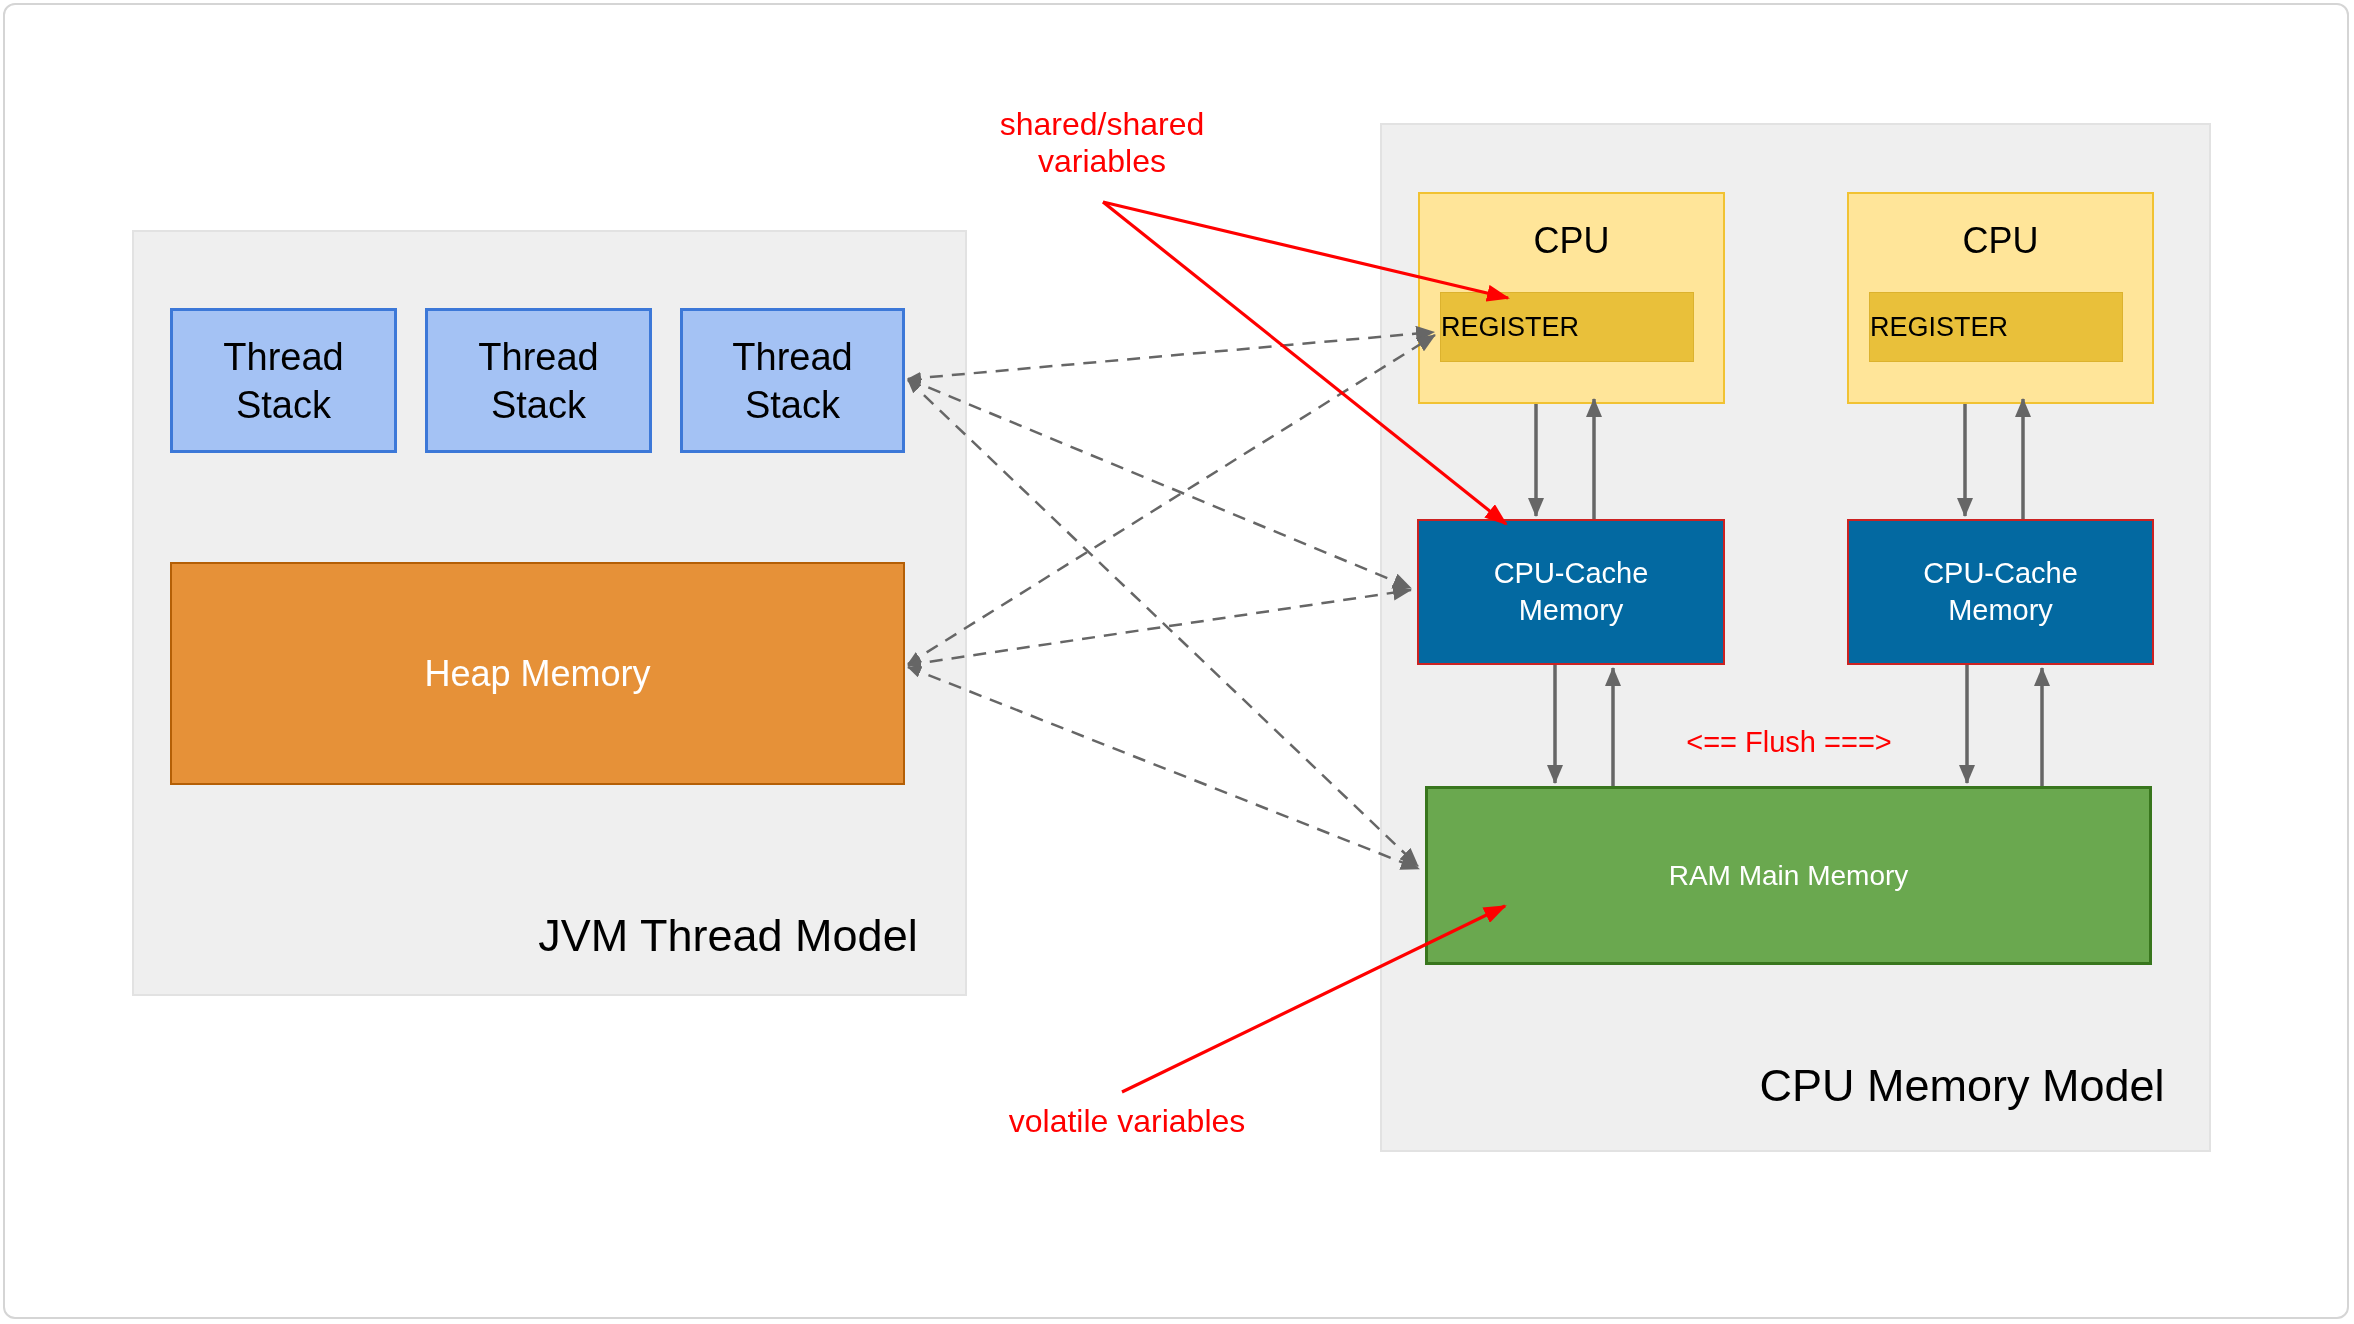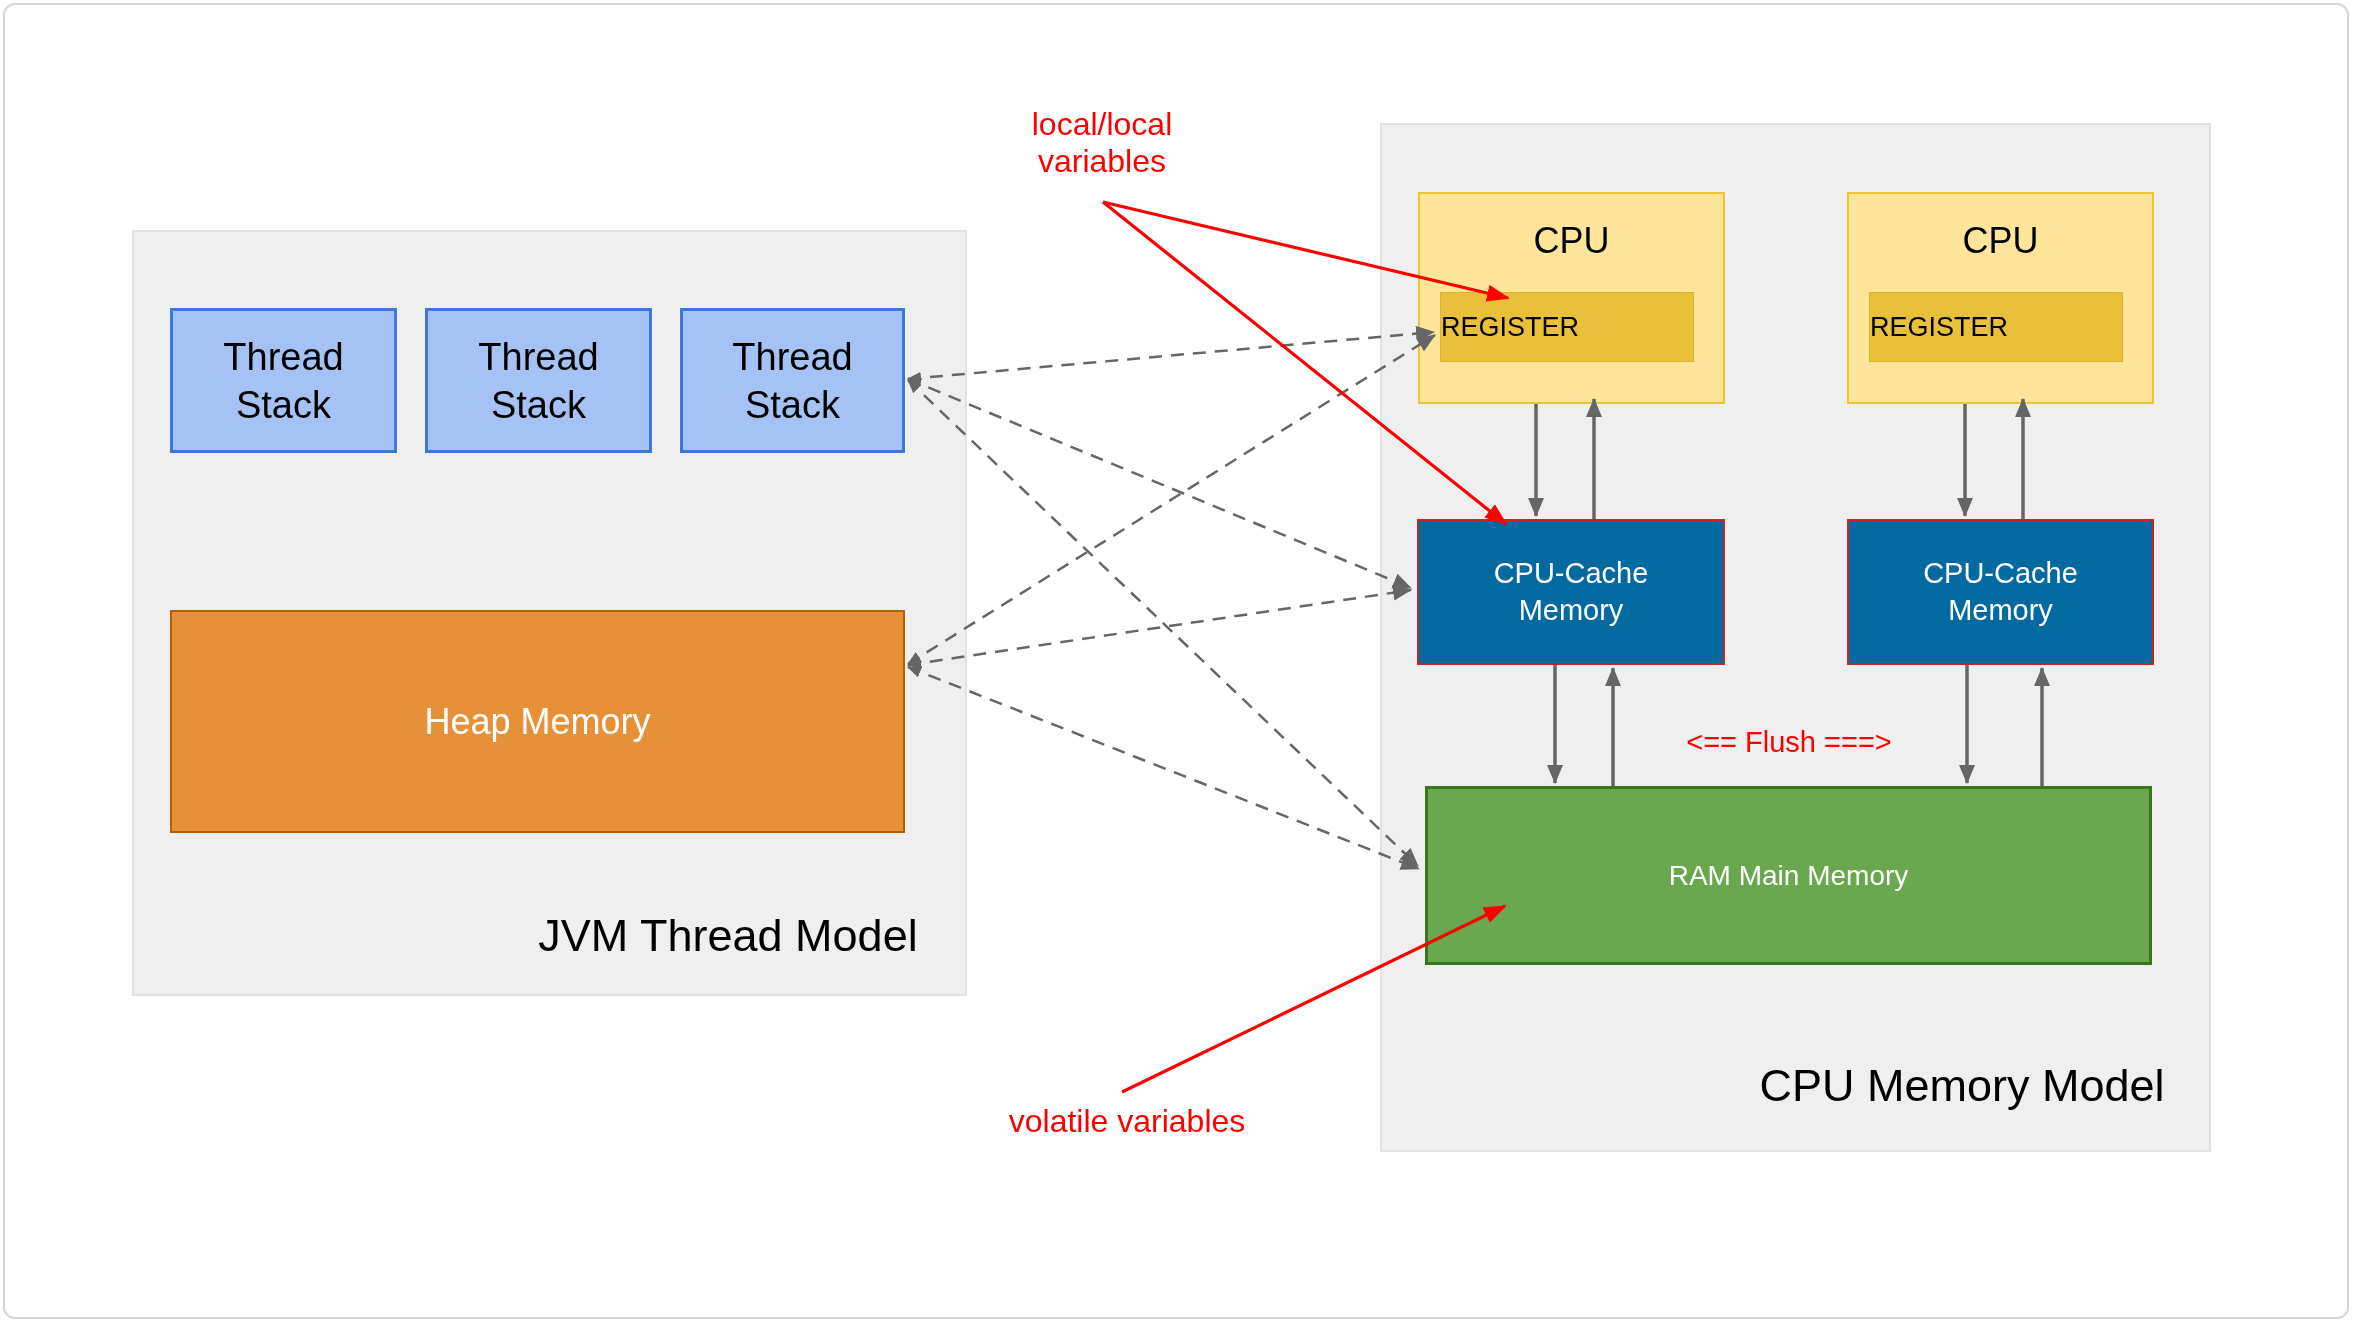--- a/index.html
+++ b/index.html
@@ -93,21 +93,21 @@
   <div class="node thread-stack" style="left:170px;top:308px;width:227px;height:145px;">
     <div><span>Thread</span><br><span>Stack</span></div>
   </div>
   <div class="node thread-stack" style="left:425px;top:308px;width:227px;height:145px;">
     <div><span>Thread</span><br><span>Stack</span></div>
   </div>
   <div class="node thread-stack" style="left:680px;top:308px;width:225px;height:145px;">
     <div><span>Thread</span><br><span>Stack</span></div>
   </div>
 
-  <div class="node heap" style="left:170px;top:562px;width:735px;height:223px;margin-top:48px;">
+  <div class="node heap" style="left:170px;top:562px;width:735px;height:223px;">
     <span>Heap Memory</span>
   </div>
 
   <div class="panel-title" style="left:728px;top:936px;">JVM Thread Model</div>
 
   <div class="node cpu-box" style="left:1418px;top:192px;width:307px;height:212px;">
     <div class="cpu-heading">CPU</div>
   </div>
   <div class="register" style="left:1440px;top:292px;width:254px;height:70px;">
     <span>REGISTER</span>
@@ -127,21 +127,21 @@
     <div><span>CPU-Cache</span><br><span>Memory</span></div>
   </div>
 
   <div class="node ram" style="left:1425px;top:786px;width:727px;height:179px;">
     <span>RAM Main Memory</span>
   </div>
 
   <div class="panel-title" style="left:1962px;top:1086px;">CPU Memory Model</div>
 
   <div class="red-note" style="left:1102px;top:143px;">
-    <span>local/local</span><br><span>variables</span>
+    <span>shared/shared</span><br><span>variables</span>
   </div>
   <div class="red-note" style="left:1127px;top:1121px;">volatile variables</div>
   <div class="flush-note" style="left:1789px;top:742px;">&lt;== Flush ===&gt;</div>
 
   <svg id="connector-layer" viewBox="0 0 2354 1324" xmlns="http://www.w3.org/2000/svg">
     <defs>
       <marker id="mGrayEnd" markerUnits="userSpaceOnUse" markerWidth="20" markerHeight="16" refX="18" refY="8" orient="auto">
         <path d="M0,0 L19,8 L0,16 Z" fill="#666666"></path>
       </marker>
       <marker id="mGrayStart" markerUnits="userSpaceOnUse" markerWidth="15" markerHeight="12" refX="13" refY="6" orient="auto-start-reverse">

